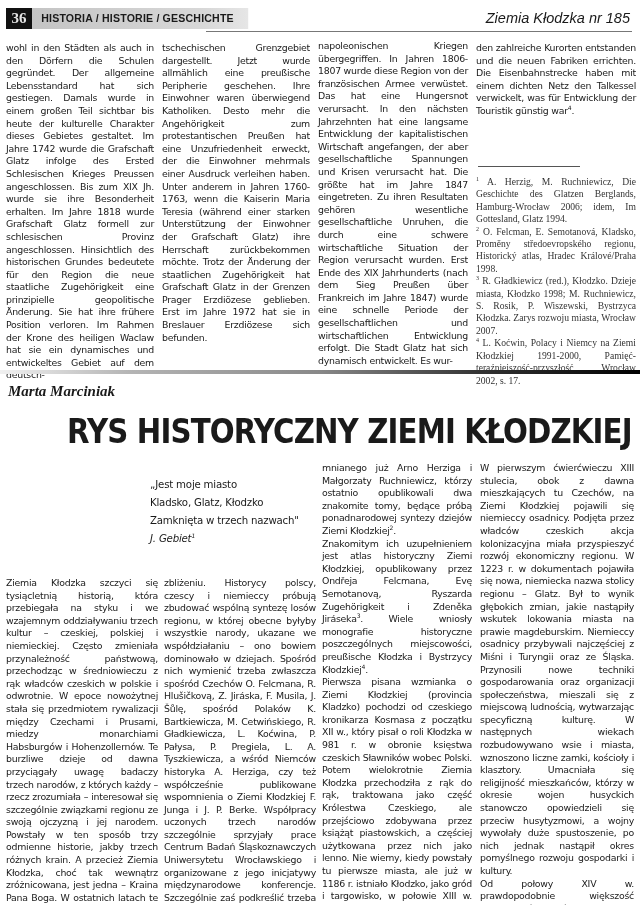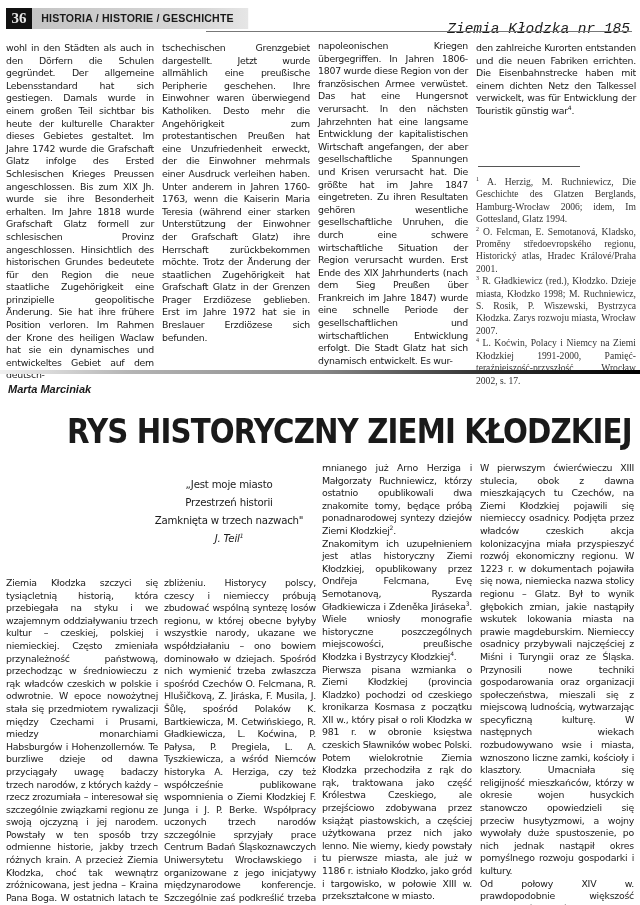--- a/index.html
+++ b/index.html
@@ -1,31 +1,31 @@
 <!DOCTYPE html>
 <html><head>
 <meta charset="utf-8">
 <style>
   html, body { margin: 0; padding: 0; background: #ffffff; }
   body { width: 640px; height: 905px; position: relative; overflow: hidden; font-family: "DejaVu Sans", sans-serif; color: #1a1a1a; }
   .header { position: absolute; left: 6px; top: 6px; width: 626px; height: 26px; }
   .pgnum { position: absolute; left: 0; top: 2px; width: 26px; height: 21px; background: #111; color: #e5e5e5; font-family: "Liberation Serif", serif; font-weight: bold; font-size: 15px; line-height: 21px; text-align: center; }
   .section-label { position: absolute; left: 26px; top: 2px; width: 235px; height: 21px; background: linear-gradient(90deg,#c4c4c4,#d8d8d8 80%,#e6e6e6); font-family: "Liberation Sans", sans-serif; font-weight: bold; font-size: 11.5px; line-height: 21px; padding-left: 10px; box-sizing: border-box; letter-spacing: 0.2px; transform: scaleX(0.92); transform-origin: left; }
-  .mag-title { position: absolute; right: 2px; top: 2px; font-family: Liberation Mono, monospace; font-style: italic; font-size: 14.5px; line-height: 20px; margin-top: 11px; }
+  .mag-title { position: absolute; right: 2px; top: 2px; font-family: Liberation Sans, sans-serif; font-style: italic; font-size: 14.5px; line-height: 20px; }
   .header-rule { position: absolute; left: 200px; right: 0; top: 25px; height: 1px; background: #777; }
   .col { position: absolute; font-size: 9.4px; line-height: 12.6px; text-align: justify; font-family: "DejaVu Sans", sans-serif; letter-spacing: -0.25px; }
   .col p { margin: 0; }
   .fn { position: absolute; left: 476px; top: 176px; width: 160px; font-family: "Liberation Serif", serif; font-size: 9.6px; line-height: 12.4px; text-align: justify; color: #333; }
   .fn p { margin: 0; }
   .fn-rule { position: absolute; left: 478px; top: 166px; width: 102px; height: 1px; background: #555; }
   .sup { font-size: 6px; vertical-align: super; line-height: 0; }
   .divider { position: absolute; left: 0; top: 370px; width: 640px; height: 4px; background: linear-gradient(90deg,#f0f0f0 0%,#b5b5b5 20%,#888 50%,#333 75%,#000 100%); }
-  .author { position: absolute; left: 8px; top: 383px; font-family: Liberation Sans, sans-serif; font-style: italic; font-weight: bold; font-size: 11px; }
+  .author { position: absolute; left: 8px; top: 383px; font-family: Liberation Serif, serif; font-style: italic; font-weight: bold; font-size: 15px; }
   .title { position: absolute; right: 8px; top: 412px; font-family: "DejaVu Sans", sans-serif; font-weight: bold; font-size: 34px; line-height: 38px; letter-spacing: -1px; transform: scaleX(0.86); transform-origin: right; white-space: nowrap; }
-  .quote { position: absolute; left: 150px; top: 476px; width: 158px; text-align: center; font-size: 10.2px; line-height: 18px; letter-spacing: -0.2px; }
+  .quote { position: absolute; left: 150px; top: 476px; width: 158px; text-align: left; font-size: 10.2px; line-height: 18px; letter-spacing: -0.2px; }
   .quote div { white-space: nowrap; }
   .quote .qauth { font-style: italic; }
 </style>
 </head>
 <body>
 
 <div class="header">
   <div class="pgnum">36</div>
   <div class="section-label">HISTORIA / HISTORIE / GESCHICHTE</div>
   <div class="mag-title">Ziemia Kłodzka nr 185</div>
@@ -41,44 +41,44 @@
 <div class="col" style="left:318px; top:40px; width:150px;">
   <p>napoleonischen Kriegen übergegriffen. In Jahren 1806-1807 wurde diese Region von der französischen Armee verwüstet. Das hat eine Hungersnot verursacht. In den nächsten Jahrzehnten hat eine langsame Entwicklung der kapitalistischen Wirtschaft angefangen, der aber gesellschaftliche Spannungen und Krisen verursacht hat. Die größte hat im Jahre 1847 eingetreten. Zu ihren Resultaten gehören wesentliche gesellschaftliche Unruhen, die durch eine schwere wirtschaftliche Situation der Region verursacht wurden. Erst Ende des XIX Jahrhunderts (nach dem Sieg Preußen über Frankreich im Jahre 1847) wurde eine schnelle Periode der gesellschaftlichen und wirtschaftlichen Entwicklung erfolgt. Die Stadt Glatz hat sich dynamisch entwickelt. Es wur-</p>
 </div>
 <div class="col" style="left:476px; top:42px; width:160px;">
   <p><span>den zahlreiche Kurorten entstanden und die neuen Fabriken errichten. Die Eisenbahnstrecke haben mit einem dichten Netz den Talkessel verwickelt, was für Entwicklung der Touristik günstig war</span><span class="sup">4</span>.</p>
 </div>
 
 <div class="fn-rule"></div>
 <div class="fn">
   <p><span class="sup">1</span><span> A. Herzig, M. Ruchniewicz, Die Geschichte des Glatzen Berglands, Hamburg-Wrocław 2006; idem, Im Gottesland, Glatz 1994.</span></p>
-  <p><span class="sup">2</span><span> O. Felcman, E. Semotanová, Kladsko, Proměny středoevropského regionu, Historický atlas, Hradec Králové/Praha 2001.</span></p>
+  <p><span class="sup">2</span><span> O. Felcman, E. Semotanová, Kladsko, Proměny středoevropského regionu, Historický atlas, Hradec Králové/Praha 1998.</span></p>
   <p><span class="sup">3</span><span> R. Gładkiewicz (red.), Kłodzko. Dzieje miasta, Kłodzko 1998; M. Ruchniewicz, S. Rosik, P. Wiszewski, Bystrzyca Kłodzka. Zarys rozwoju miasta, Wrocław 2007.</span></p>
   <p><span class="sup">4</span><span> L. Koćwin, Polacy i Niemcy na Ziemi Kłodzkiej 1991-2000, Pamięć-teraźniejszość-przyszłość, Wrocław 2002, s. 17.</span></p>
 </div>
 
 <div class="divider"></div>
 
 <div class="author">Marta  Marciniak</div>
 <div class="title">RYS HISTORYCZNY ZIEMI KŁODZKIEJ</div>
 
 <div class="quote">
   <div>„Jest moje miasto</div>
-  <div>Przestrzeń historii</div>
+  <div>Kladsko, Glatz, Kłodzko</div>
   <div>Zamknięta w trzech nazwach"</div>
-  <div class="qauth"><span>J. Teil</span><span class="sup">1</span></div>
+  <div class="qauth"><span>J. Gebiet</span><span class="sup">1</span></div>
 </div>
 
 <div class="col" style="left:6px; top:577px; width:152px;">
   <p>Ziemia Kłodzka szczyci się tysiącletnią historią, która przebiegała na styku i we wzajemnym oddziaływaniu trzech kultur – czeskiej, polskiej i niemieckiej. Często zmieniała przynależność państwową, przechodząc w średniowieczu z rąk władców czeskich w polskie i odwrotnie. W epoce nowożytnej stała się przedmiotem rywalizacji między Czechami i Prusami, miedzy monarchiami Habsburgów i Hohenzollernów. Te burzliwe dzieje od dawna przyciągały uwagę badaczy trzech narodów, z których każdy – rzecz zrozumiała – interesował się szczególnie związkami regionu ze swoją ojczyzną i jej narodem. Powstały w ten sposób trzy odmienne historie, jakby trzech różnych krain. A przecież Ziemia Kłodzka, choć tak wewnątrz zróżnicowana, jest jedna – Kraina Pana Boga. W ostatnich latach te trzy spojrzenia ulegają</p>
 </div>
 <div class="col" style="left:164px; top:577px; width:152px;">
   <p>zbliżeniu. Historycy polscy, czescy i niemieccy próbują zbudować wspólną syntezę losów regionu, w której obecne byłyby wszystkie narody, ukazane we współdziałaniu – ono bowiem dominowało w dziejach. Spośród nich wymienić trzeba zwłaszcza spośród Czechów O. Felcmana, R. Hlušičkovą, Z. Jiráska, F. Musila, J. Šůlę, spośród Polaków K. Bartkiewicza, M. Cetwińskiego, R. Gładkiewicza, L. Koćwina, P. Pałysa, P. Pregiela, L. A. Tyszkiewicza, a wśród Niemców historyka A. Herziga, czy też współcześnie publikowane wspomnienia o Ziemi Kłodzkiej F. Junga i J. P. Berke. Współpracy uczonych trzech narodów szczególnie sprzyjały prace Centrum Badań Śląskoznawczych Uniwersytetu Wrocławskiego i organizowane z jego inicjatywy międzynarodowe konferencje. Szczególnie zaś podkreślić trzeba wkład wspo-</p>
 </div>
 <div class="col" style="left:322px; top:462px; width:150px;">
   <p><span>mnianego już  Arno Herziga i Małgorzaty Ruchniewicz, którzy ostatnio opublikowali dwa znakomite tomy, będące próbą ponadnarodowej syntezy dziejów Ziemi Kłodzkiej</span><span class="sup">2</span>.</p>
-  <p><span>Znakomitym ich uzupełnieniem jest atlas historyczny Ziemi Kłodzkiej, opublikowany przez Ondřeja Felcmana, Evę Semotanovą, Ryszarda Gładkiewicza i Zdeněka Jiráseka</span><span class="sup">3</span><span>. Wiele wniosły monografie historyczne poszczególnych miejscowości, preußische Kłodzka i Bystrzycy Kłodzkiej</span><span class="sup">4</span>.</p>
+  <p><span>Znakomitym ich uzupełnieniem jest atlas historyczny Ziemi Kłodzkiej, opublikowany przez Ondřeja Felcmana, Evę Semotanovą, Ryszarda Zugehörigkeit i Zdeněka Jiráseka</span><span class="sup">3</span><span>. Wiele wniosły monografie historyczne poszczególnych miejscowości, preußische Kłodzka i Bystrzycy Kłodzkiej</span><span class="sup">4</span>.</p>
   <p>Pierwsza pisana wzmianka o Ziemi Kłodzkiej (provincia Kladzko) pochodzi od czeskiego kronikarza Kosmasa z początku XII w., który pisał o roli Kłodzka w 981 r. w obronie księstwa czeskich Sławników wobec Polski. Potem wielokrotnie Ziemia Kłodzka przechodziła z rąk do rąk, traktowana jako część Królestwa Czeskiego, ale przejściowo zdobywana przez książąt piastowskich, a częściej użytkowana przez nich jako lenno. Nie wiemy, kiedy powstały tu pierwsze miasta, ale już w 1186 r. istniało Kłodzko, jako gród i targowisko, w połowie XIII w. przekształcone w miasto.</p>
 </div>
 <div class="col" style="left:480px; top:462px; width:154px;">
   <p>W pierwszym ćwierćwieczu XIII stulecia, obok z dawna mieszkających tu Czechów, na Ziemi Kłodzkiej pojawili się niemieccy osadnicy. Podjęta przez władców czeskich akcja kolonizacyjna miała przyspieszyć rozwój ekonomiczny regionu. W 1223 r. w dokumentach pojawiła się nowa, niemiecka nazwa stolicy regionu – Glatz. Był to wynik głębokich zmian, jakie nastąpiły wskutek lokowania miasta na prawie magdeburskim. Niemieccy osadnicy przybywali najczęściej z Miśni i Turyngii oraz ze Śląska. Przynosili nowe techniki gospodarowania oraz organizacji społeczeństwa, mieszali się z miejscową ludnością, wytwarzając specyficzną kulturę. W następnych wiekach rozbudowywano wsie i miasta, wznoszono liczne zamki, kościoły i klasztory. Umacniała się religijność mieszkańców, którzy w okresie wojen husyckich stanowczo opowiedzieli się przeciw husytyzmowi, a wojny wywołały duże spustoszenie, po nich jednak nastąpił okres pomyślnego rozwoju gospodarki i kultury.</p>
   <p>Od połowy XIV w. prawdopodobnie większość mieszkańców mówiła już po niemiecku, poza czeskimi wsiami w części północ-</p>
 </div>
 
 </body></html>

